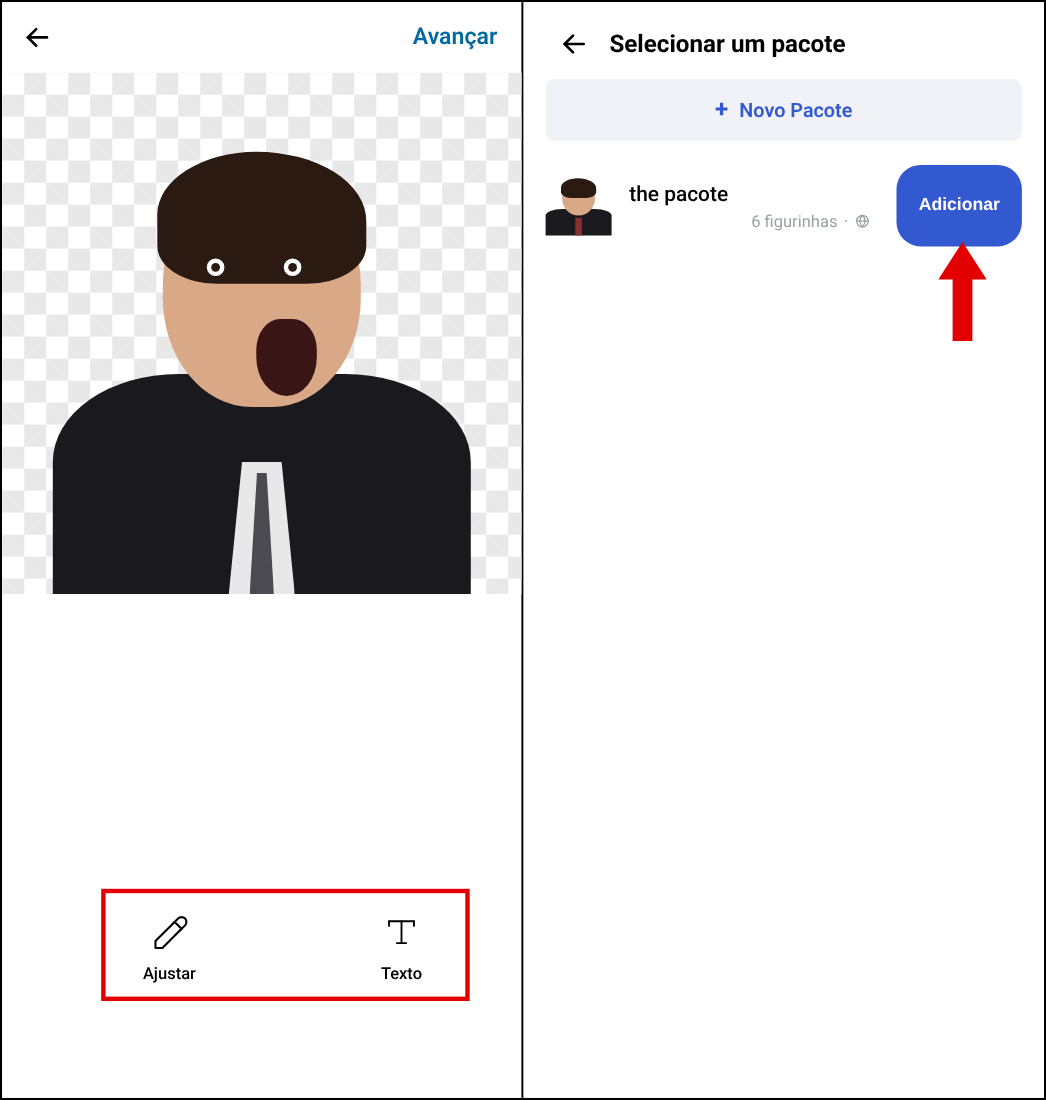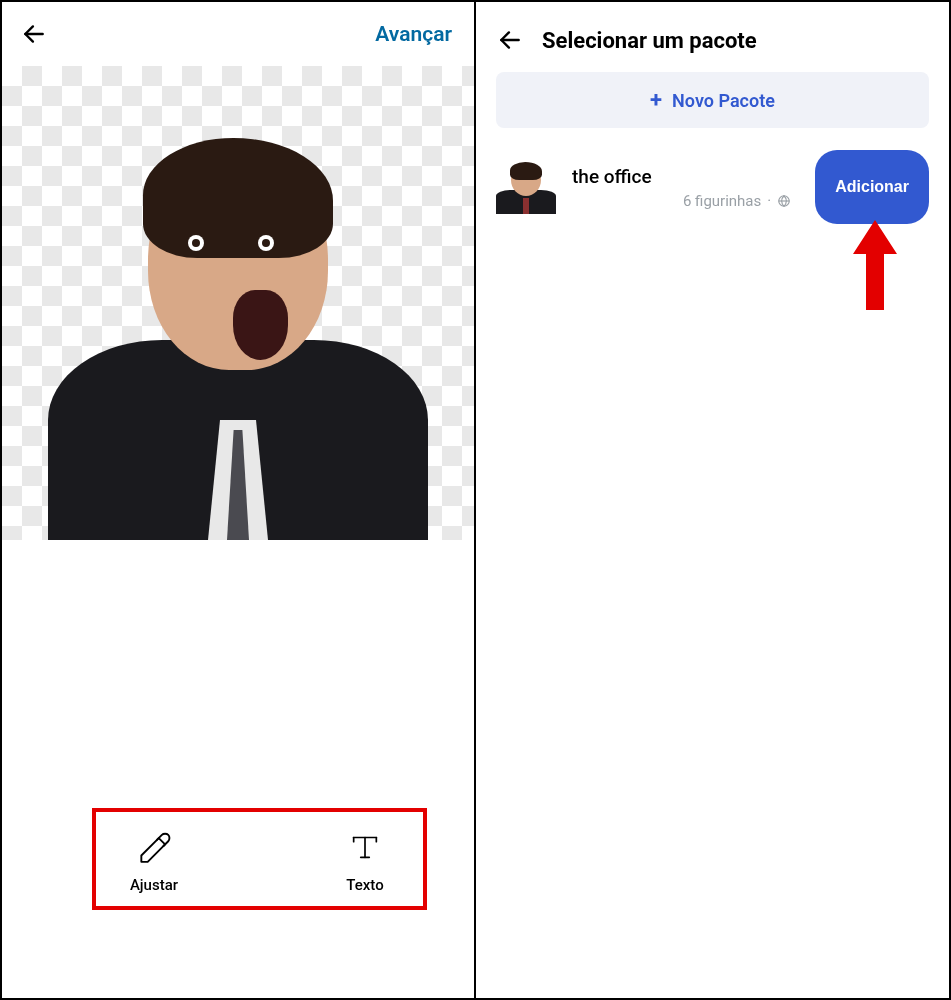--- a/index.html
+++ b/index.html
@@ -150,21 +150,21 @@
   .tool-label {
     font-size: 15px;
     color: #000;
     font-weight: 500;
   }
 
   
   .right-header {
     display: flex;
     align-items: center;
-    padding: 24px 20px 18px 20px;
+    padding: 24px 20px 18px 32px;
     gap: 18px;
   }
   .right-title {
     font-size: 22px;
     font-weight: 700;
     color: #000;
   }
   .new-pack-bar {
     margin: 0 20px;
     background: #f0f2f8;
@@ -308,21 +308,21 @@
     </div>
 
     <div class="pack-row">
       <div class="pack-thumb">
         <div class="thumb-body"></div>
         <div class="thumb-tie"></div>
         <div class="thumb-head"></div>
         <div class="thumb-hair"></div>
       </div>
       <div class="pack-info">
-        <div class="pack-name">the office</div>
+        <div class="pack-name">the pacote</div>
         <div class="pack-sub">
           <span>6 figurinhas</span>
           <span>·</span>
           <svg class="globe-icon" viewBox="0 0 24 24" fill="none" stroke="#9aa0a6" stroke-width="2">
               <circle cx="12" cy="12" r="9"></circle>
               <path d="M3 12h18"></path>
               <path d="M12 3c2.5 2.5 4 5.5 4 9s-1.5 6.5-4 9c-2.5-2.5-4-5.5-4-9s1.5-6.5 4-9z"></path>
             </svg>
         </div>
       </div>

